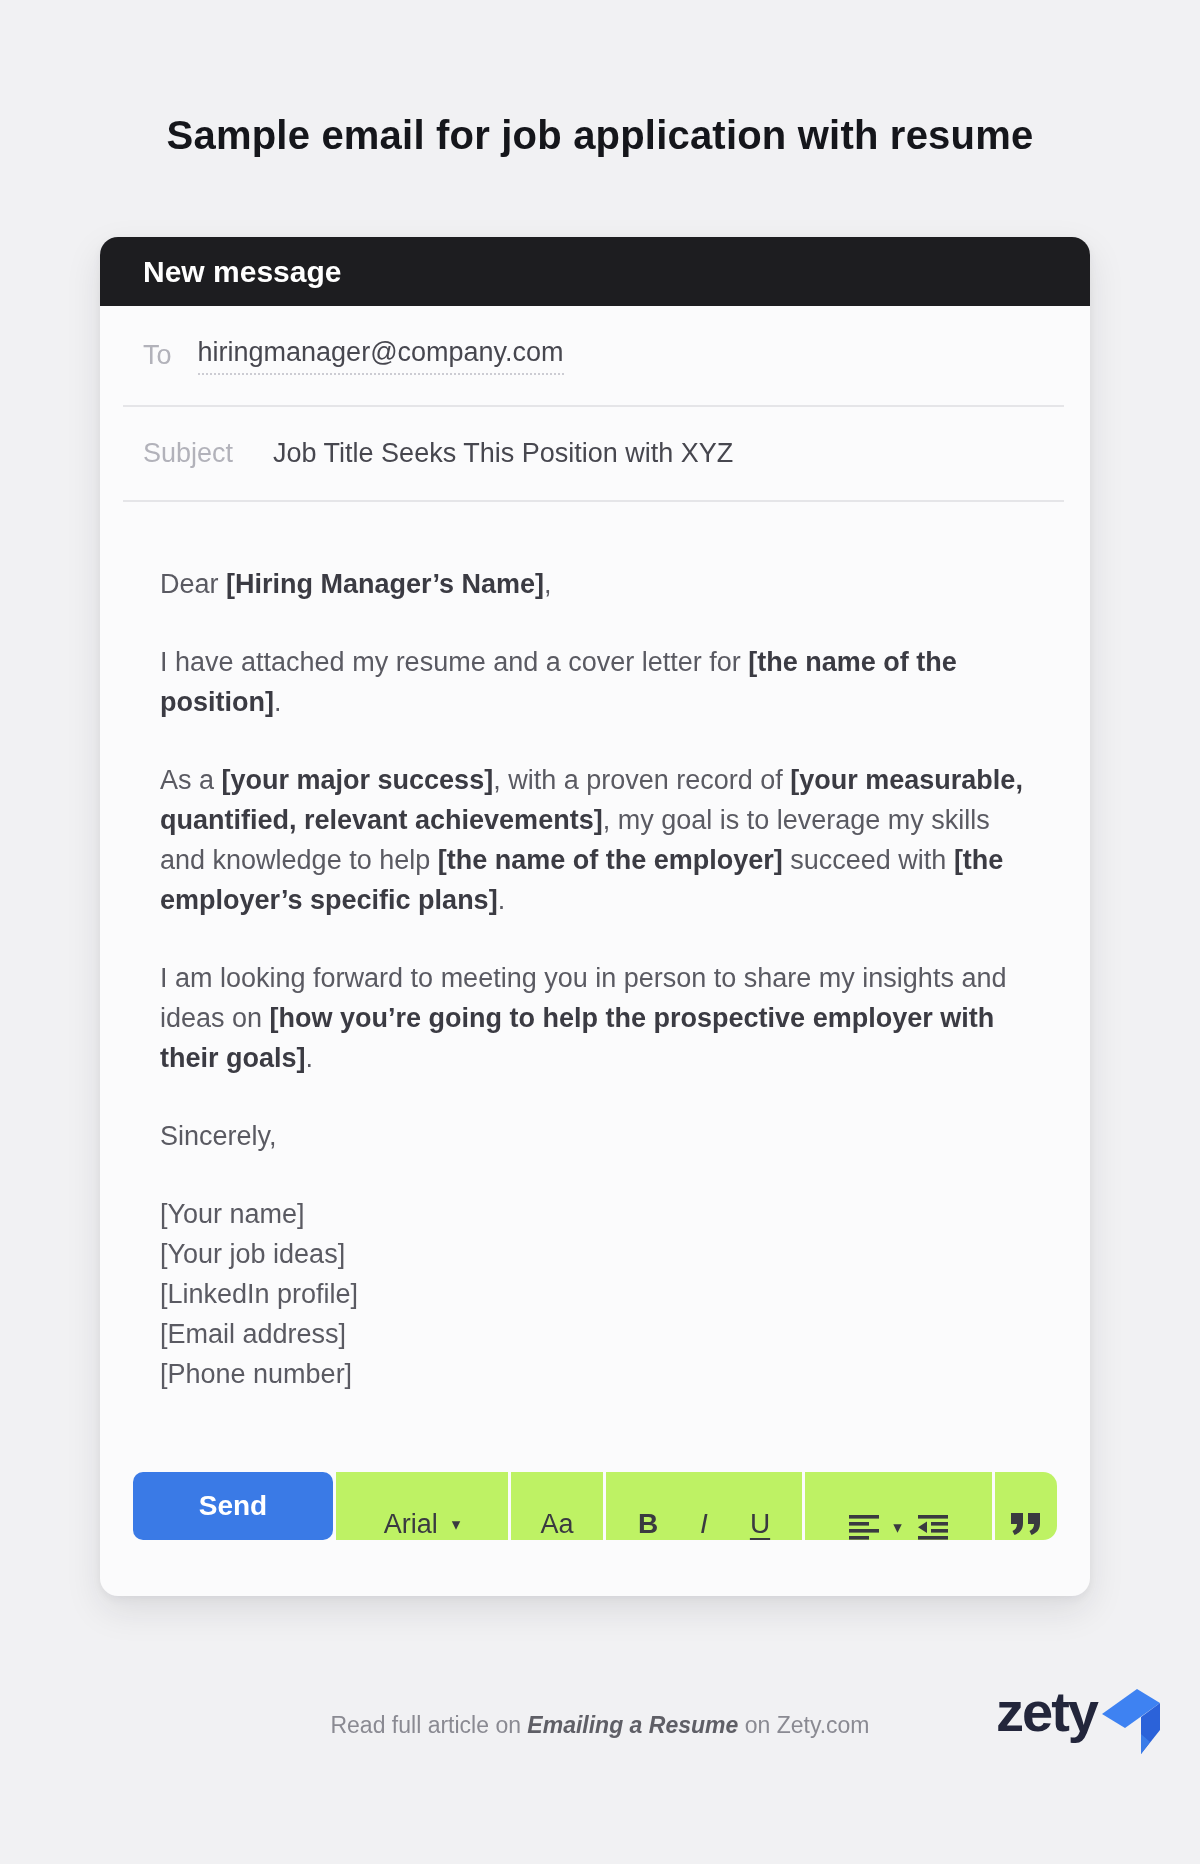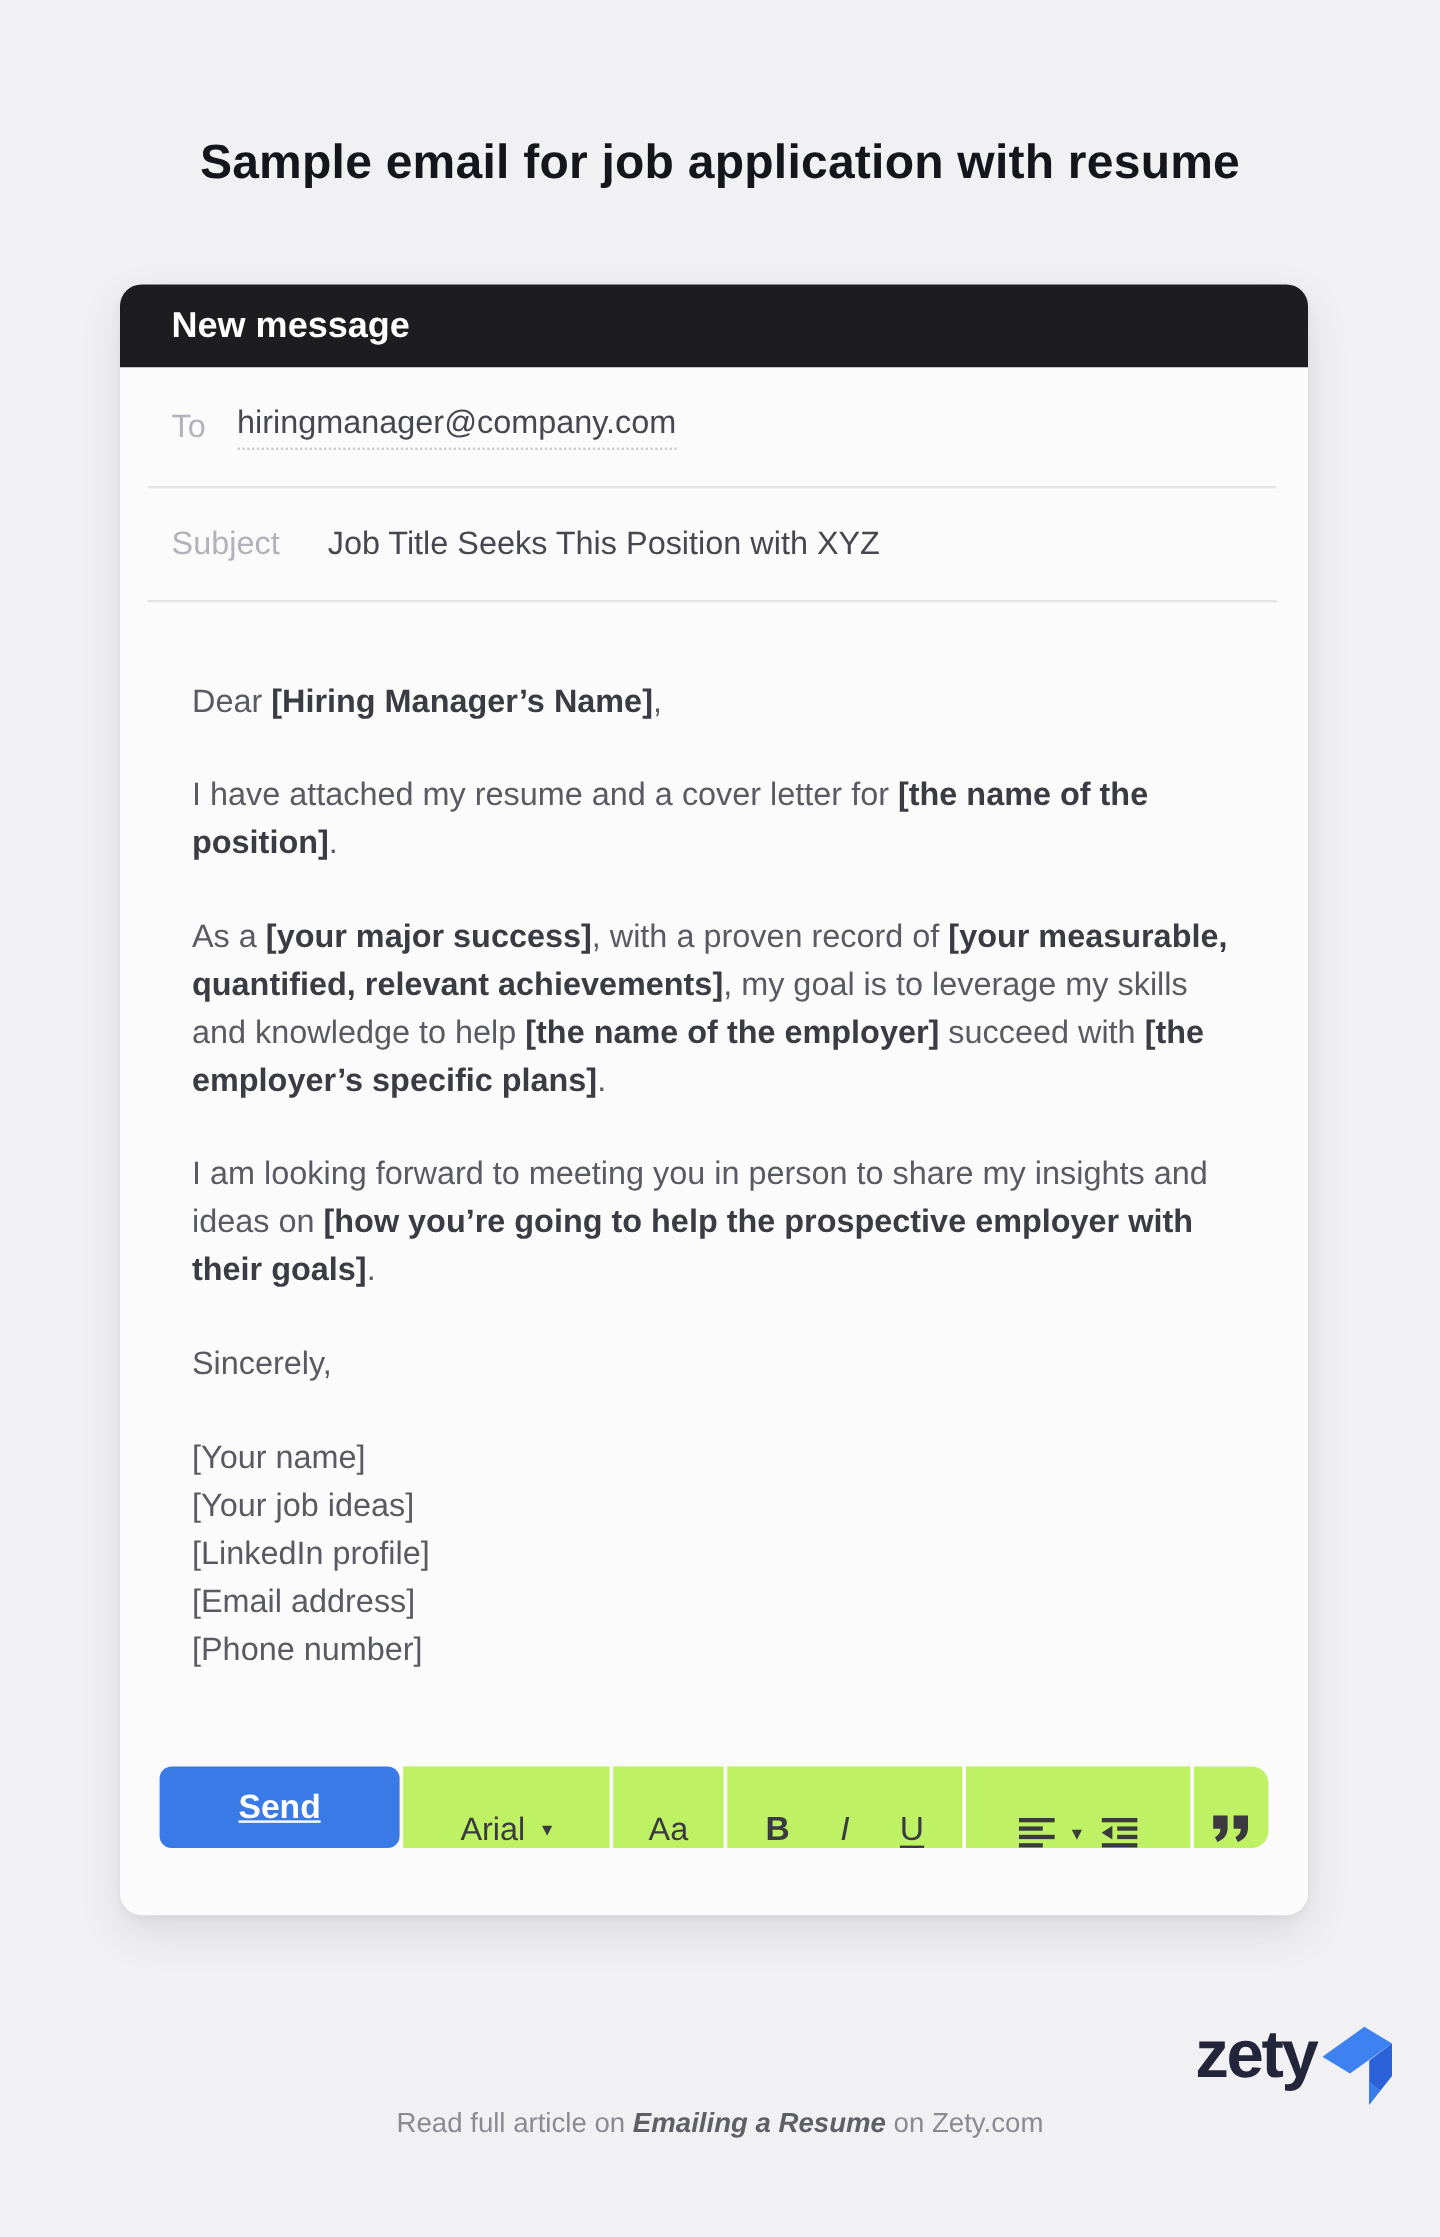--- a/index.html
+++ b/index.html
@@ -45,21 +45,20 @@
   
   .toolbar{
     position:absolute;left:33px;top:1235px;height:68px;
     display:flex;align-items:stretch;
   }
   .send-btn{
     width:200px;background:#3a7ae6;border:none;border-radius:10px;
     color:#ffffff;font-size:28px;font-weight:700;
     display:flex;align-items:center;justify-content:center;cursor:pointer;
     font-family:"Liberation Sans", sans-serif;
-    text-decoration:underline;
   }
   .tb-cell{
     background:#bef264;margin-left:3px;
     display:flex;align-items:flex-end;justify-content:center;
   }
   .cell-font{width:172px;}
   .cell-size{width:92px;}
   .cell-biu{width:196px;gap:42px;}
   .cell-align{width:187px;gap:16px;}
   .cell-quote{width:62px;border-radius:0 14px 14px 0;}
@@ -71,21 +70,21 @@
   .b{font-weight:800;}
   .i{font-style:italic;font-weight:500;}
   .u{text-decoration:underline;text-underline-offset:5px;}
   .icon-btn{background:none;border:none;padding:0;cursor:pointer;
             display:flex;align-items:center;gap:14px;}
   .font-btn{background:none;border:none;padding:0;cursor:pointer;
             display:flex;align-items:center;
             font-family:"Liberation Sans", sans-serif;}
   
   .footer-note{
-    position:absolute;top:1756px;left:0;width:1200px;text-align:center;
+    position:absolute;top:1712px;left:0;width:1200px;text-align:center;
     font-size:23px;color:#8a8a92;
   }
   .footer-article{font-style:italic;font-weight:700;color:#5f5f66;}
   .brand{
     position:absolute;top:1684px;right:40px;
     display:flex;align-items:flex-start;
   }
   .brand-wordmark{
     font-size:56px;font-weight:800;color:#23263b;letter-spacing:-2px;
     line-height:1;

